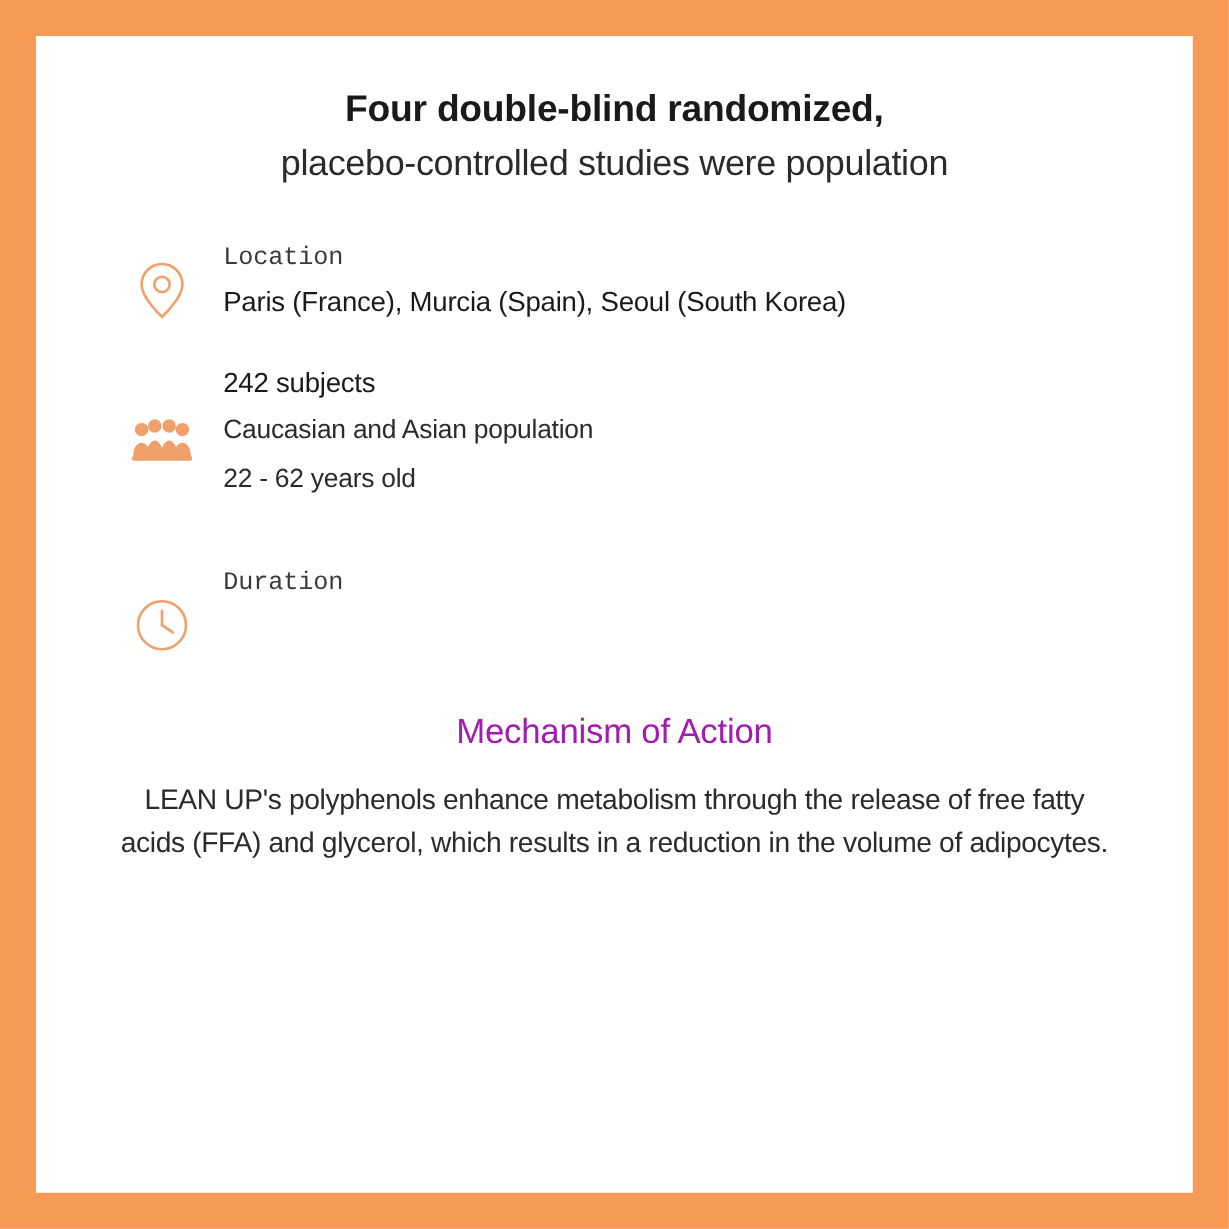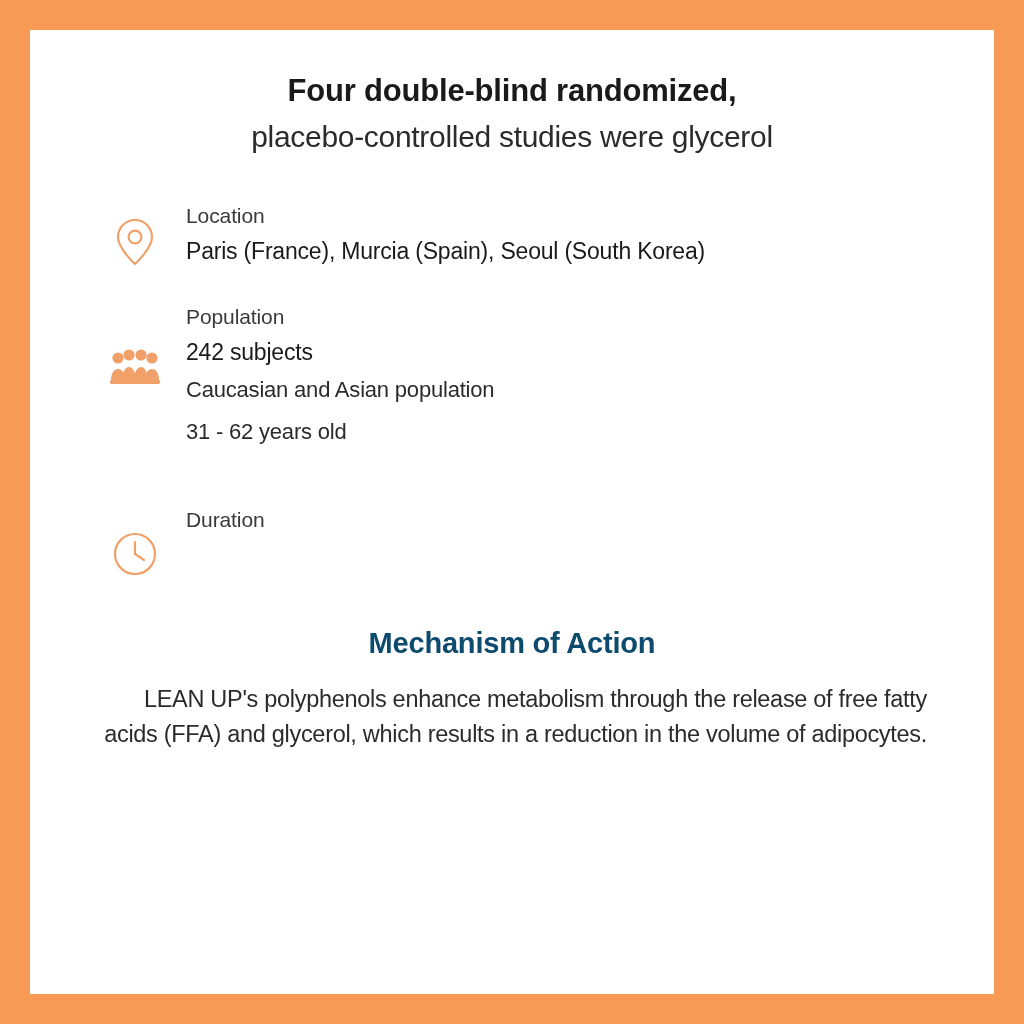--- a/index.html
+++ b/index.html
@@ -76,20 +76,21 @@
   }
   .row-text {
     padding-left: 78px;
   }
   .row-label {
     font-size: 21px;
     color: #3A3A3A;
     font-weight: normal;
     line-height: 1.4;
     letter-spacing: -0.1px;
+    font-family: Liberation Mono, monospace;
   }
   .row-value {
     font-size: 23px;
     font-weight: normal;
     color: #1A1A1A;
     line-height: 1.5;
     letter-spacing: -0.2px;
     margin-top: 3px;
   }
   .row-sub {
@@ -101,43 +102,42 @@
   }
 
   
   .mechanism {
     margin-top: 66px;
     text-align: center;
   }
   .mechanism h2 {
     margin: 16px;
     font-size: 29px;
-    font-weight: bold;
-    color: #0c4a6e;
+    font-weight: normal;
+    color: #a21caf;
     letter-spacing: -0.2px;
   }
   .mechanism p {
     margin: 22px auto 0 auto;
     width: 830px;
     font-size: 23.5px;
     line-height: 1.52;
     color: #2B2B2B;
     letter-spacing: -0.3px;
-    text-align: right;
   }
 </style>
 </head>
 <body>
 
 <div class="frame">
   <div class="inner">
 
     <div class="heading">
       <div class="line1">Four double-blind randomized,</div>
-      <div class="line2">placebo-controlled studies were glycerol</div>
+      <div class="line2">placebo-controlled studies were population</div>
     </div>
 
     <div class="info-block">
 
       <div class="info-row">
         <div class="icon-wrap">
           <svg width="46" height="52" viewBox="0 0 46 52" fill="none" aria-hidden="true">
             <path d="M23 4 C13.6 4 6 11.6 6 21 C6 32.5 23 48 23 48 C23 48 40 32.5 40 21 C40 11.6 32.4 4 23 4 Z" stroke="#F0A068" stroke-width="2.2" fill="none"></path>
             <circle cx="23" cy="21" r="6.4" stroke="#F0A068" stroke-width="2.2" fill="none"></circle>
           </svg>
@@ -159,24 +159,23 @@
 
             <path d="M2 32 C2 24 6 21 9 21 C12 21 16 24 16 32 Z" fill="#F0A068"></path>
             <path d="M36 32 C36 24 40 21 43 21 C46 21 50 24 50 32 Z" fill="#F0A068"></path>
             <path d="M13 33 C13 23 17 19 20 19 C23 19 27 23 27 33 Z" fill="#F0A068"></path>
             <path d="M25 33 C25 23 29 19 32 19 C35 19 39 23 39 33 Z" fill="#F0A068"></path>
 
             <rect x="1" y="32" width="50" height="4" rx="1.4" fill="#F0A068"></rect>
           </svg>
         </div>
         <div class="row-text">
-          <div class="row-label">Population</div>
           <div class="row-value">242 subjects</div>
           <div class="row-sub">Caucasian and Asian population</div>
-          <div class="row-sub">31 - 62 years old</div>
+          <div class="row-sub">22 - 62 years old</div>
         </div>
       </div>
 
       <div class="info-row" style="margin-top:52px;">
         <div class="icon-wrap" style="top:22px;">
           <svg width="48" height="48" viewBox="0 0 48 48" fill="none" aria-hidden="true">
             <circle cx="24" cy="24" r="20" stroke="#F0A068" stroke-width="2.2" fill="none"></circle>
             <path d="M24 12 L24 24 L33 30" stroke="#F0A068" stroke-width="2.2" stroke-linecap="round" fill="none"></path>
           </svg>
         </div>

